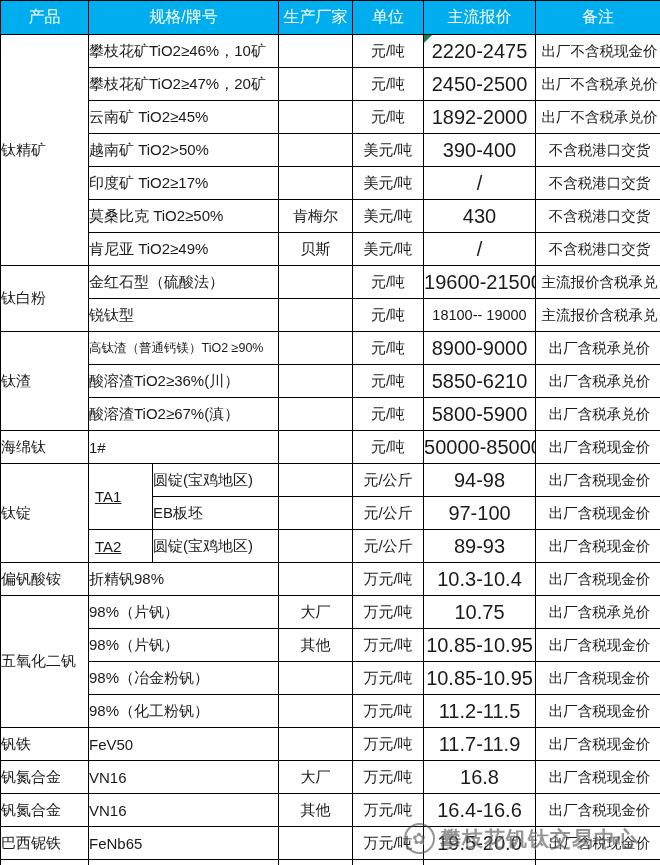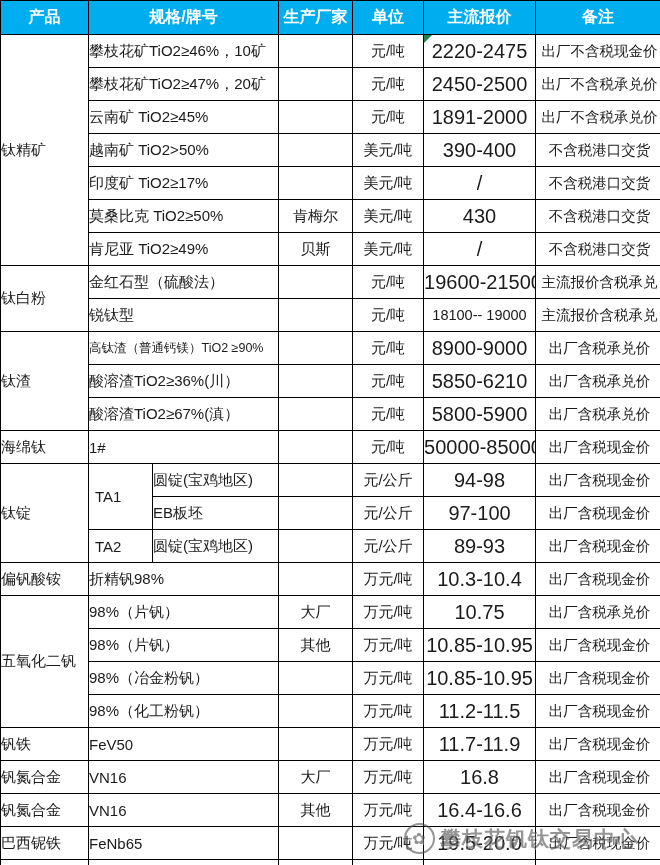--- a/index.html
+++ b/index.html
@@ -20,27 +20,27 @@
   }
   th,td{
     border:1.5px solid var(--grid);
     overflow:hidden;white-space:nowrap;
     color:var(--text);
     padding:0;
   }
   th{
     background:var(--header-bg);
     color:var(--header-text);
-    font-size:16px;font-weight:bold;
+    font-size:16px;font-weight:normal;
     height:33px;text-align:center;
   }
   td{height:32px;font-size:15px;}
   td.product{text-align:left;font-weight:400;font-size:15px;}
   td.spec,td.subspec{text-align:left;}
-  td.ta{text-align:left;padding-left:6px;}
+  td.ta{text-align:left;padding-left:6px;text-decoration:underline;}
   td.mfr,td.unit,td.price{text-align:center;}
   td.price{font-size:20px;position:relative;}
   td.note{text-align:center;padding-left:3px;font-size:14.5px;}
   td.tight{font-size:12.5px;}
   td.longnum{font-size:14.5px;}
   .corner{
     position:absolute;top:0;left:0;width:0;height:0;
     border-top:8px solid var(--marker-green);
     border-right:8px solid transparent;
   }
@@ -94,21 +94,21 @@
       <td class="spec" colspan="2">攀枝花矿TiO2≥47%，20矿</td>
       <td class="mfr"></td>
       <td class="unit">元/吨</td>
       <td class="price">2450-2500</td>
       <td class="note">出厂不含税承兑价</td>
     </tr>
     <tr>
       <td class="spec" colspan="2">云南矿 TiO2≥45%</td>
       <td class="mfr"></td>
       <td class="unit">元/吨</td>
-      <td class="price">1891-2000</td>
+      <td class="price">1892-2000</td>
       <td class="note">出厂不含税承兑价</td>
     </tr>
     <tr>
       <td class="spec" colspan="2">越南矿 TiO2&gt;50%</td>
       <td class="mfr"></td>
       <td class="unit">美元/吨</td>
       <td class="price">390-400</td>
       <td class="note">不含税港口交货</td>
     </tr>
     <tr>

